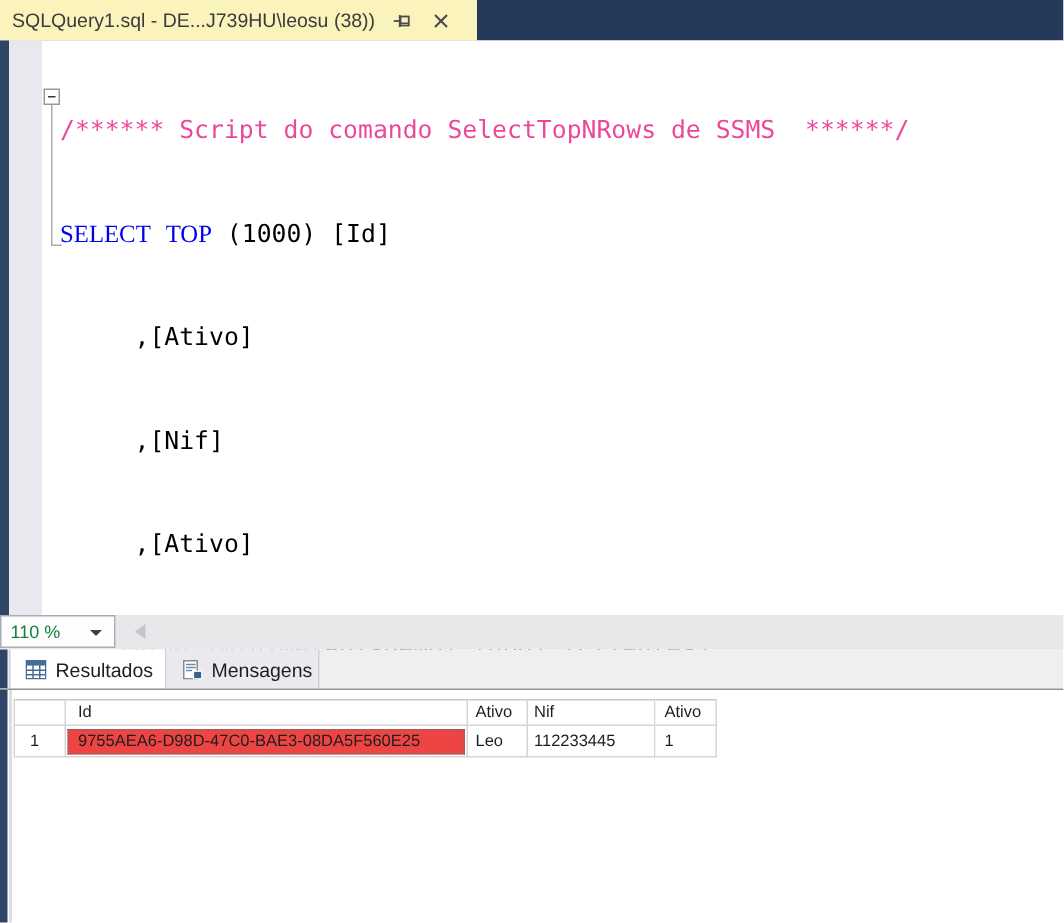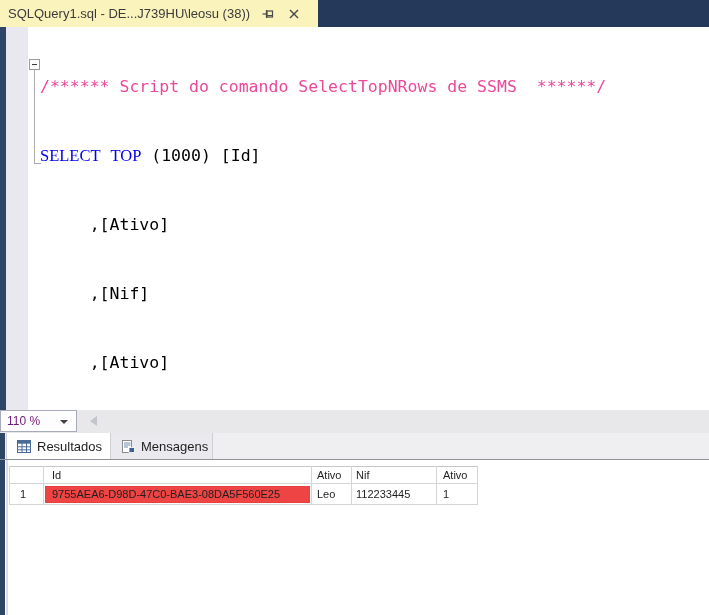--- a/index.html
+++ b/index.html
@@ -26,21 +26,21 @@
   .fold-box { position:absolute; left:29px; top:32px; width:11px; height:11px; background:#fff;
               border:1px solid #9B9B9B; display:flex; align-items:center; justify-content:center; }
   .fold-box .minus { width:5px; height:1px; background:#3A3A3A; }
   .fold-line { position:absolute; left:34px; top:43px; width:7px; height:94px;
                border-left:1px solid #ABABAB; border-bottom:1px solid #ABABAB; }
 
   
   .hscroll { position:absolute; left:0; top:410px; width:709px; height:23px; background:#E8E8EB; }
   .zoom-dd { position:absolute; left:0; top:0; width:77px; height:22px; background:#FDFDFD;
              border:1px solid #A8ACB8; display:flex; align-items:center; padding-left:6px; cursor:default; }
-  .zoom-dd-label { font-size:12px; color:#701a75; }
+  .zoom-dd-label { font-size:12px; color:#15803d; }
   .zoom-caret { position:absolute; right:8px; top:9px; width:0; height:0;
                 border-left:4px solid transparent; border-right:4px solid transparent;
                 border-top:4px solid #404040; }
   .scroll-left-arrow { position:absolute; left:90px; top:6px; width:0; height:0;
                 border-top:5px solid transparent; border-bottom:5px solid transparent;
                 border-right:7px solid #C2C5CD; }
 
   
   .restabs { position:absolute; left:0; top:433px; width:709px; height:26px; background:#EFEFF2; }
   .restabs-strip { position:absolute; left:0; top:0; width:5px; height:26px; background:#2F4568; }

